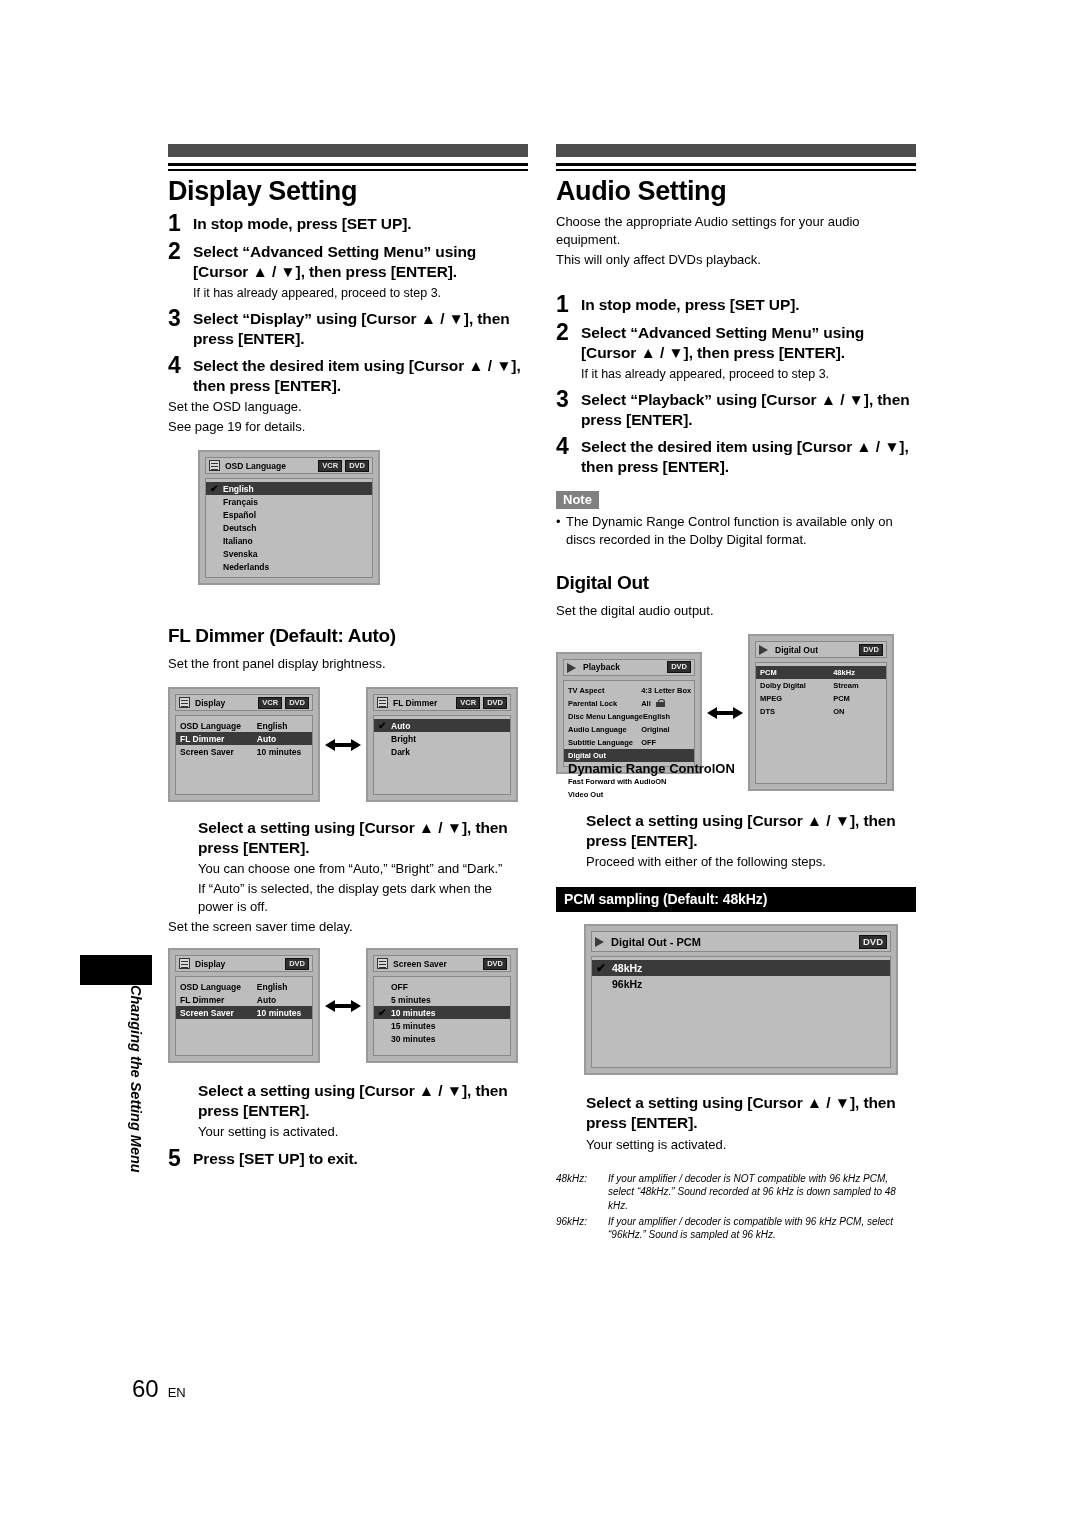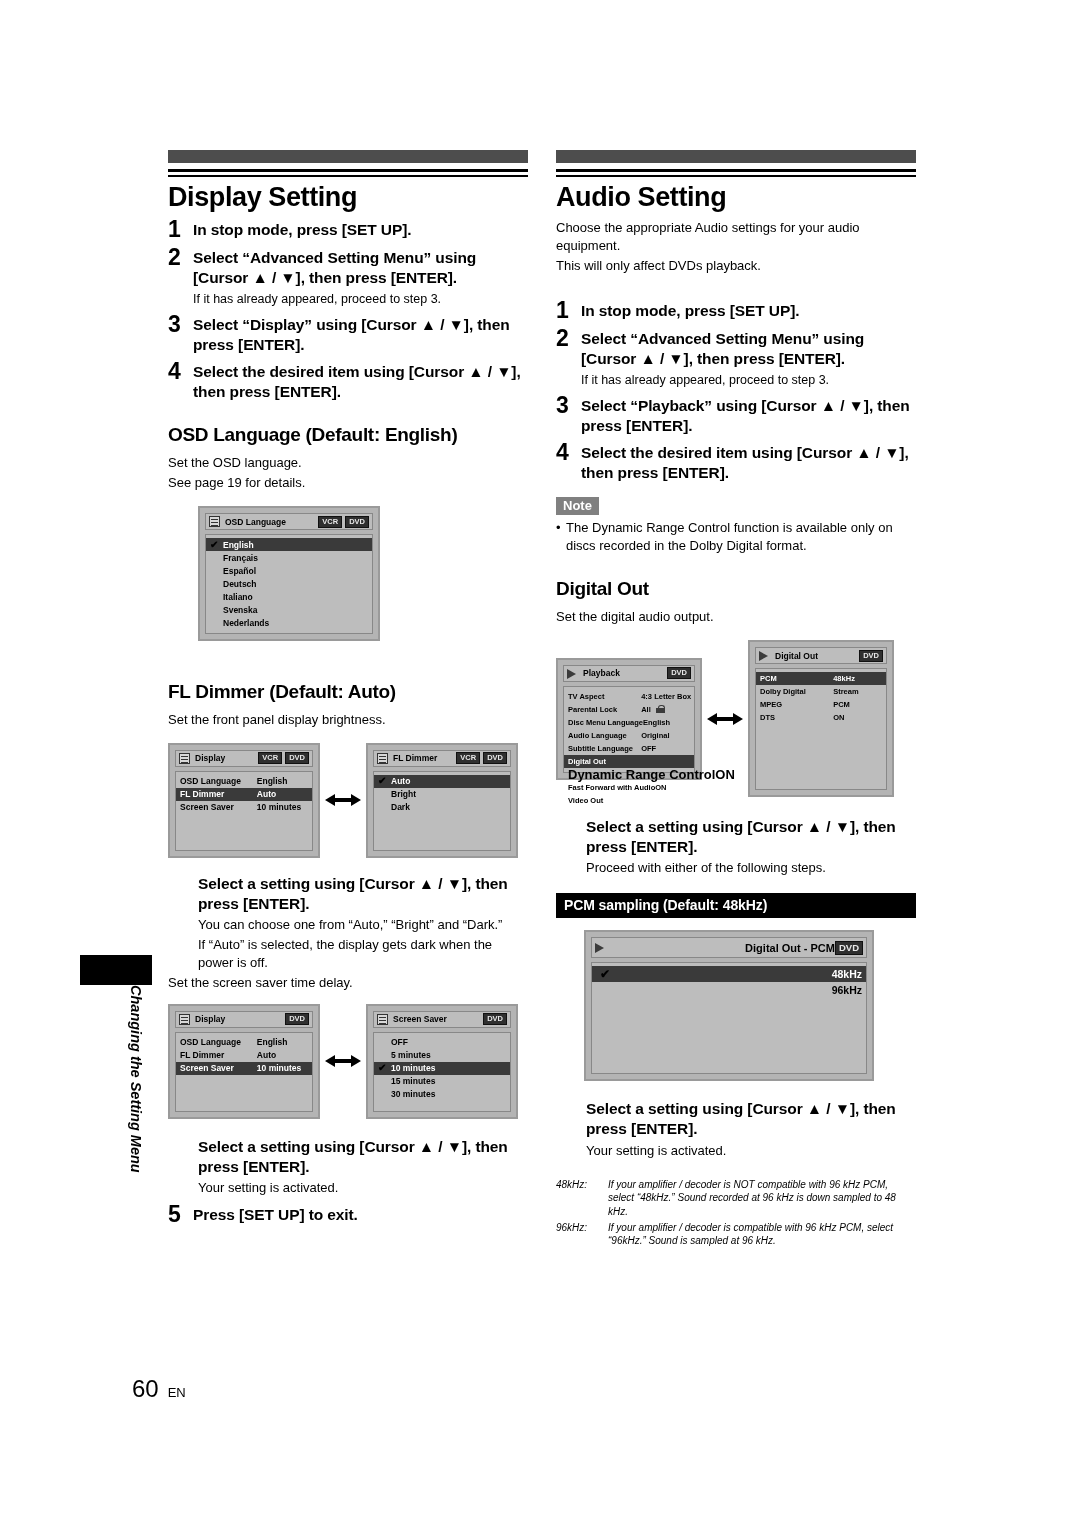--- a/index.html
+++ b/index.html
@@ -9,21 +9,21 @@
     background: #ffffff;
     font-family: "Liberation Sans", sans-serif;
     color: #000;
     position: relative;
     overflow: hidden;
   }
 
   
   .page { position: absolute; inset: 0; }
 
-  .col { position: absolute; top: 150px; width: 360px; }
+  .col { position: absolute; top: 144px; width: 360px; }
   .col-left  { left: 168px; }
   .col-right { left: 556px; }
 
   
   .sec-head { margin-bottom: 4px; }
   .rule-thick { height: 13px; background: #4d4d4d; }
   .rule-gap   { height: 6px; }
   .rule-thin  { height: 3px; background: #000; }
   .rule-thin2 { height: 2px; background: #000; margin-top: 3px; }
 
@@ -253,21 +253,20 @@
         <div class="step-text">Select “Display” using [Cursor ▲ / ▼], then press [ENTER].</div>
       </div>
     </div>
     <div class="step">
       <div class="step-num">4</div>
       <div class="step-body">
         <div class="step-text">Select the desired item using [Cursor ▲ / ▼], then press [ENTER].</div>
       </div>
     </div>
 
-    <h2 class="sub-title">OSD Language (Default: English)</h2>
     <div class="body-text">Set the OSD language.</div>
     <div class="body-text">See page 19 for details.</div>
 
     <div style="margin-top:14px;margin-left:30px;width:182px;" class="shot">
       <div class="shot-title">
         <span class="shot-ico lines"></span>
         <span class="shot-name">OSD Language</span>
         <span class="badges">
           <span class="badge">VCR</span>
           <span class="badge">DVD</span>
@@ -576,21 +575,21 @@
             </div>
         </div>
       </div>
     </div>
 
     <div class="bold-instruct" style="margin-top:20px;">Select a setting using [Cursor ▲ / ▼], then press [ENTER].</div>
     <div class="body-text indent">Proceed with either of the following steps.</div>
 
     <div class="banner">PCM sampling (Default: 48kHz)</div>
 
-    <div class="shot" style="width:290px;margin-left:28px;text-align:right;">
+    <div class="shot" style="width:314px;margin-left:28px;">
       <div class="shot-title" style="height:21px;">
         <span class="shot-ico play"></span>
         <span class="shot-name" style="font-size:11px;">Digital Out - PCM</span>
         <span class="badges">
           <span class="badge" style="font-size:9.5px;">DVD</span>
         </span>
       </div>
       <div class="shot-body" style="height:112px;">
         <div class="shot-row opt sel" style="font-size:10.5px;height:16px;">
             <span class="check" style="font-size:12px;width:14px;flex:0 0 14px;">✔</span>

